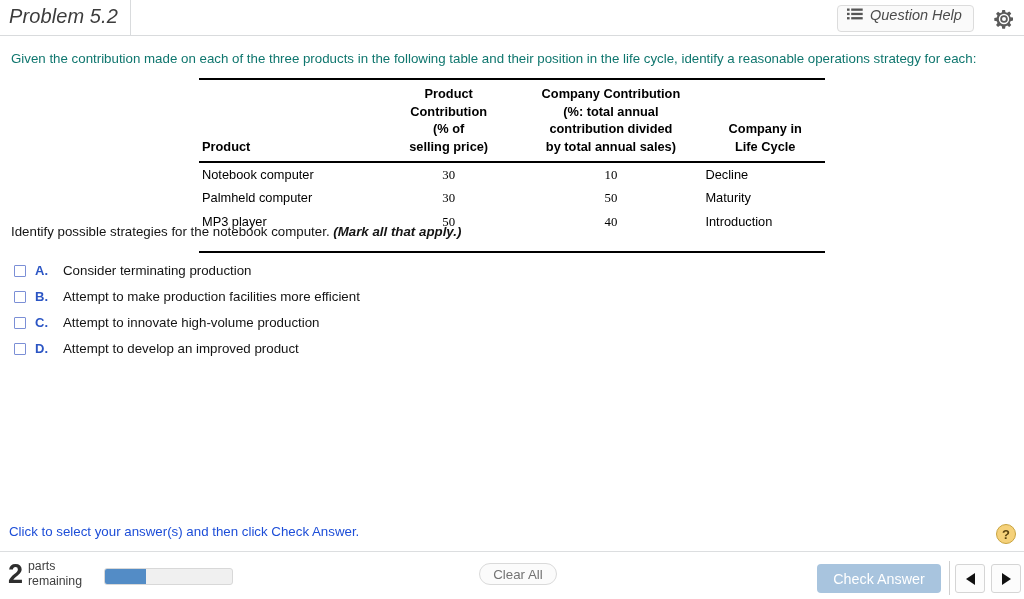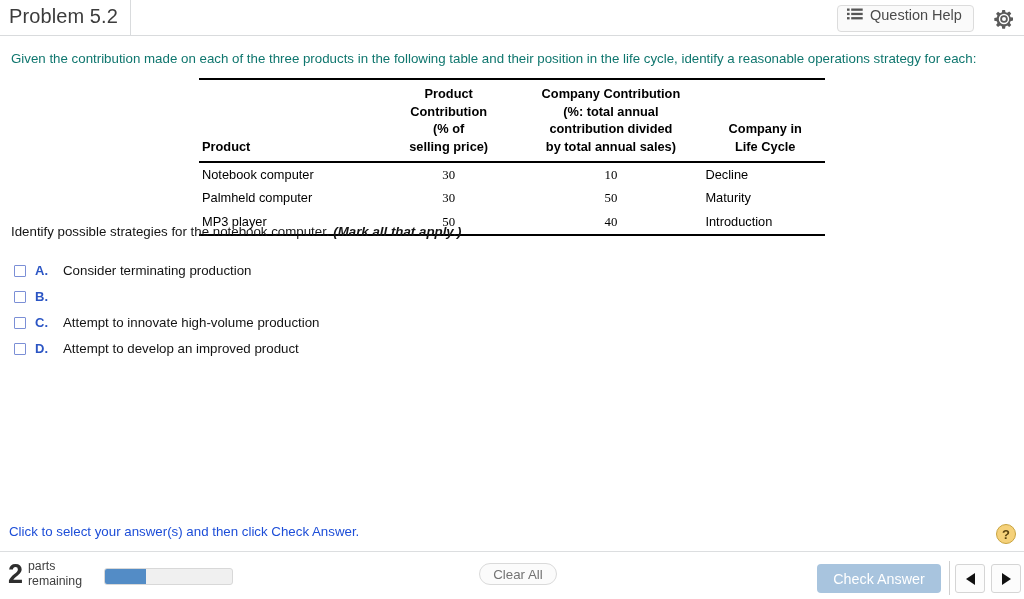--- a/index.html
+++ b/index.html
@@ -16,20 +16,21 @@
     background: #fff;
   }
 
   
   .header {
     position: absolute; left: 0; top: 0;
     width: 1024px; height: 36px;
     background: #fff;
     border-bottom: 1px solid #d9dbdd;
     box-sizing: border-box;
+    font-style: italic;
   }
   .problem-title {
     position: absolute; left: 9px; top: 5px;
     font-size: 20px; color: #3c3c3c;
     letter-spacing: 0.1px;
     white-space: nowrap;
   }
   .title-divider {
     position: absolute; left: 130px; top: 0px;
     width: 1px; height: 36px;
@@ -86,21 +87,21 @@
   table.qtable thead th.c-prod    { text-align: center; width: 136px; }
   table.qtable thead th.c-comp    { width: 190px; }
   table.qtable thead th.c-pos     { text-align: center; width: 120px; }
   table.qtable tbody td {
     padding: 3px 0 2px 0;
     line-height: 1.45;
   }
   table.qtable tbody td.c-product { text-align: left; padding-left: 3px; }
   table.qtable tbody td.num       { text-align: center; font-family: Liberation Serif, serif; }
   table.qtable tbody td.c-pos     { text-align: left; }
-  table.qtable tbody tr:last-child td { border-bottom: 2.2px solid #000; padding-bottom: 3px; }
+  table.qtable tbody tr:last-child td { border-bottom: 2.2px solid #000; padding-bottom: 20px; }
 
   
   .instruction {
     position: absolute; left: 11px; top: 224px;
     font-size: 13.3px; color: #141414;
     white-space: nowrap;
   }
   .instruction .mark-all {
     font-weight: bold; font-style: italic;
   }
@@ -323,20 +324,21 @@
 
   <div class="choices">
     <div class="choice">
       <span class="choice-box"></span>
       <span class="choice-letter">A.</span>
       <span class="choice-text">Consider terminating production</span>
     </div>
     <div class="choice">
       <span class="choice-box"></span>
       <span class="choice-letter">B.</span>
+      <span class="choice-text">Attempt to make production facilities more efficient</span>
     </div>
     <div class="choice">
       <span class="choice-box"></span>
       <span class="choice-letter">C.</span>
       <span class="choice-text">Attempt to innovate high-volume production</span>
     </div>
     <div class="choice">
       <span class="choice-box"></span>
       <span class="choice-letter">D.</span>
       <span class="choice-text">Attempt to develop an improved product</span>

